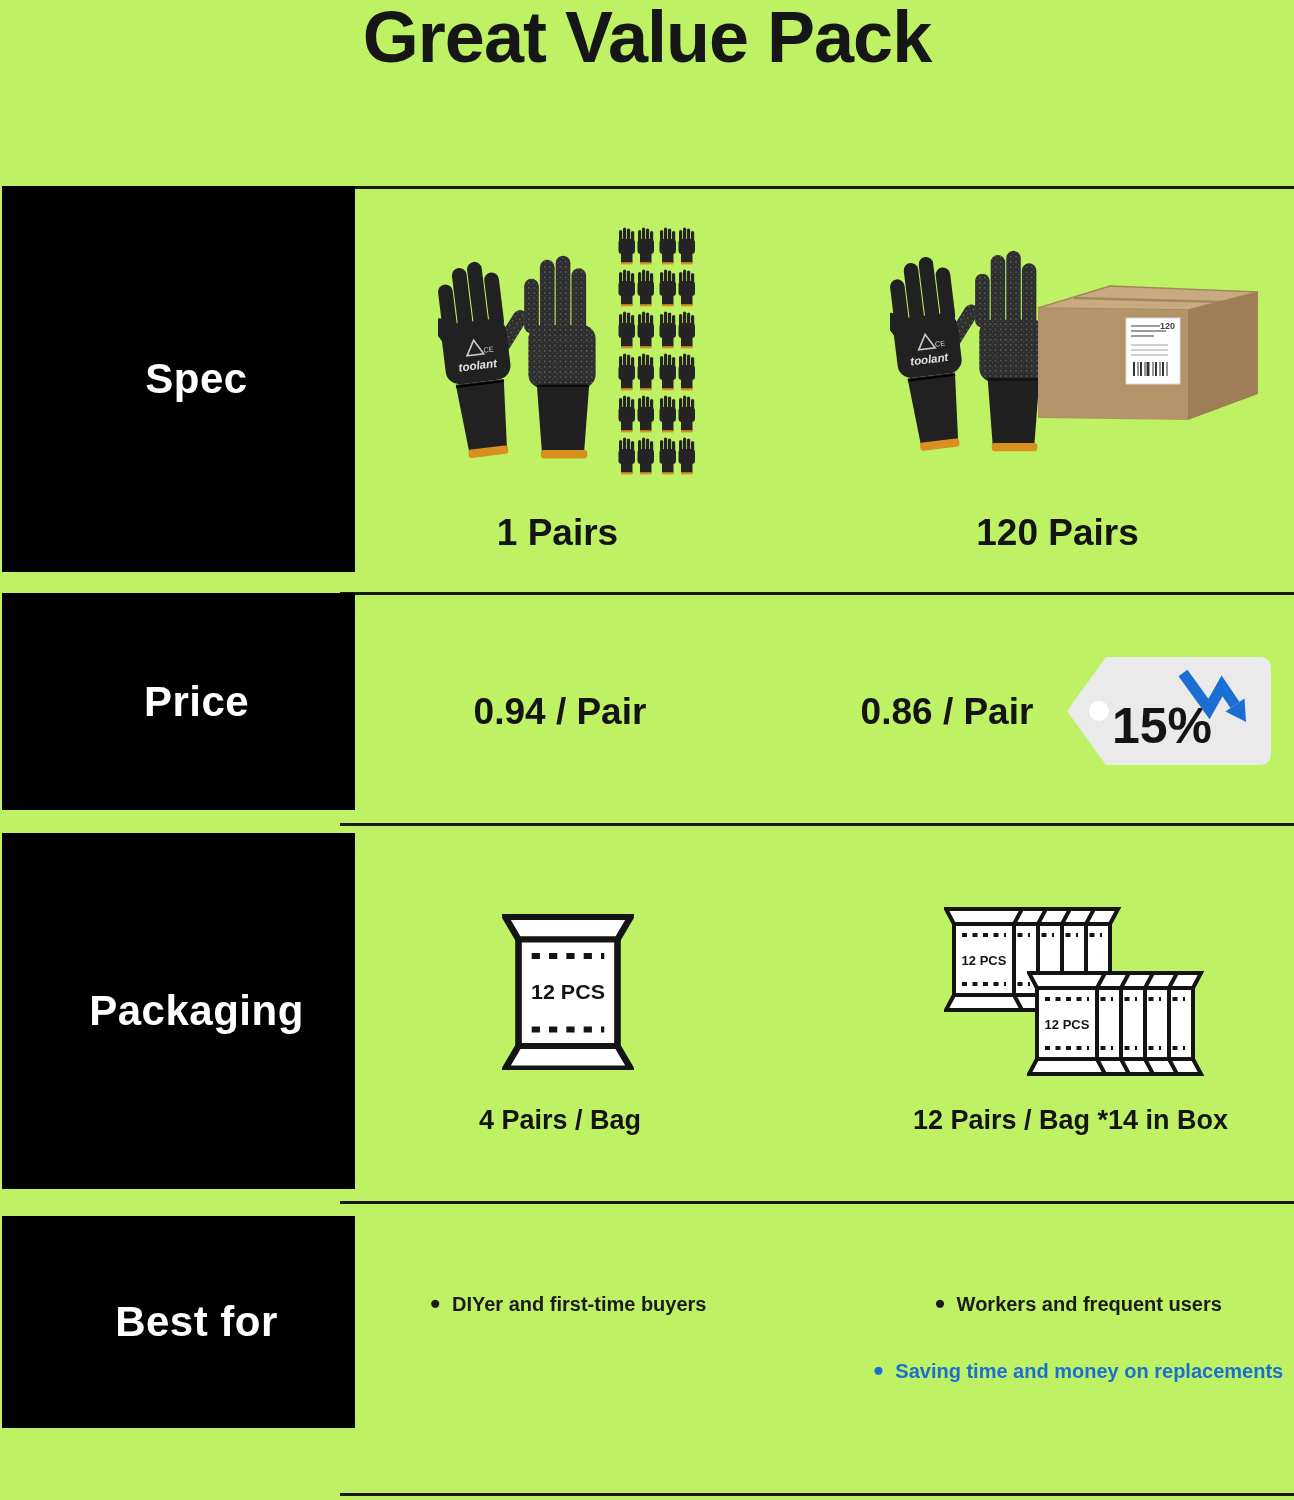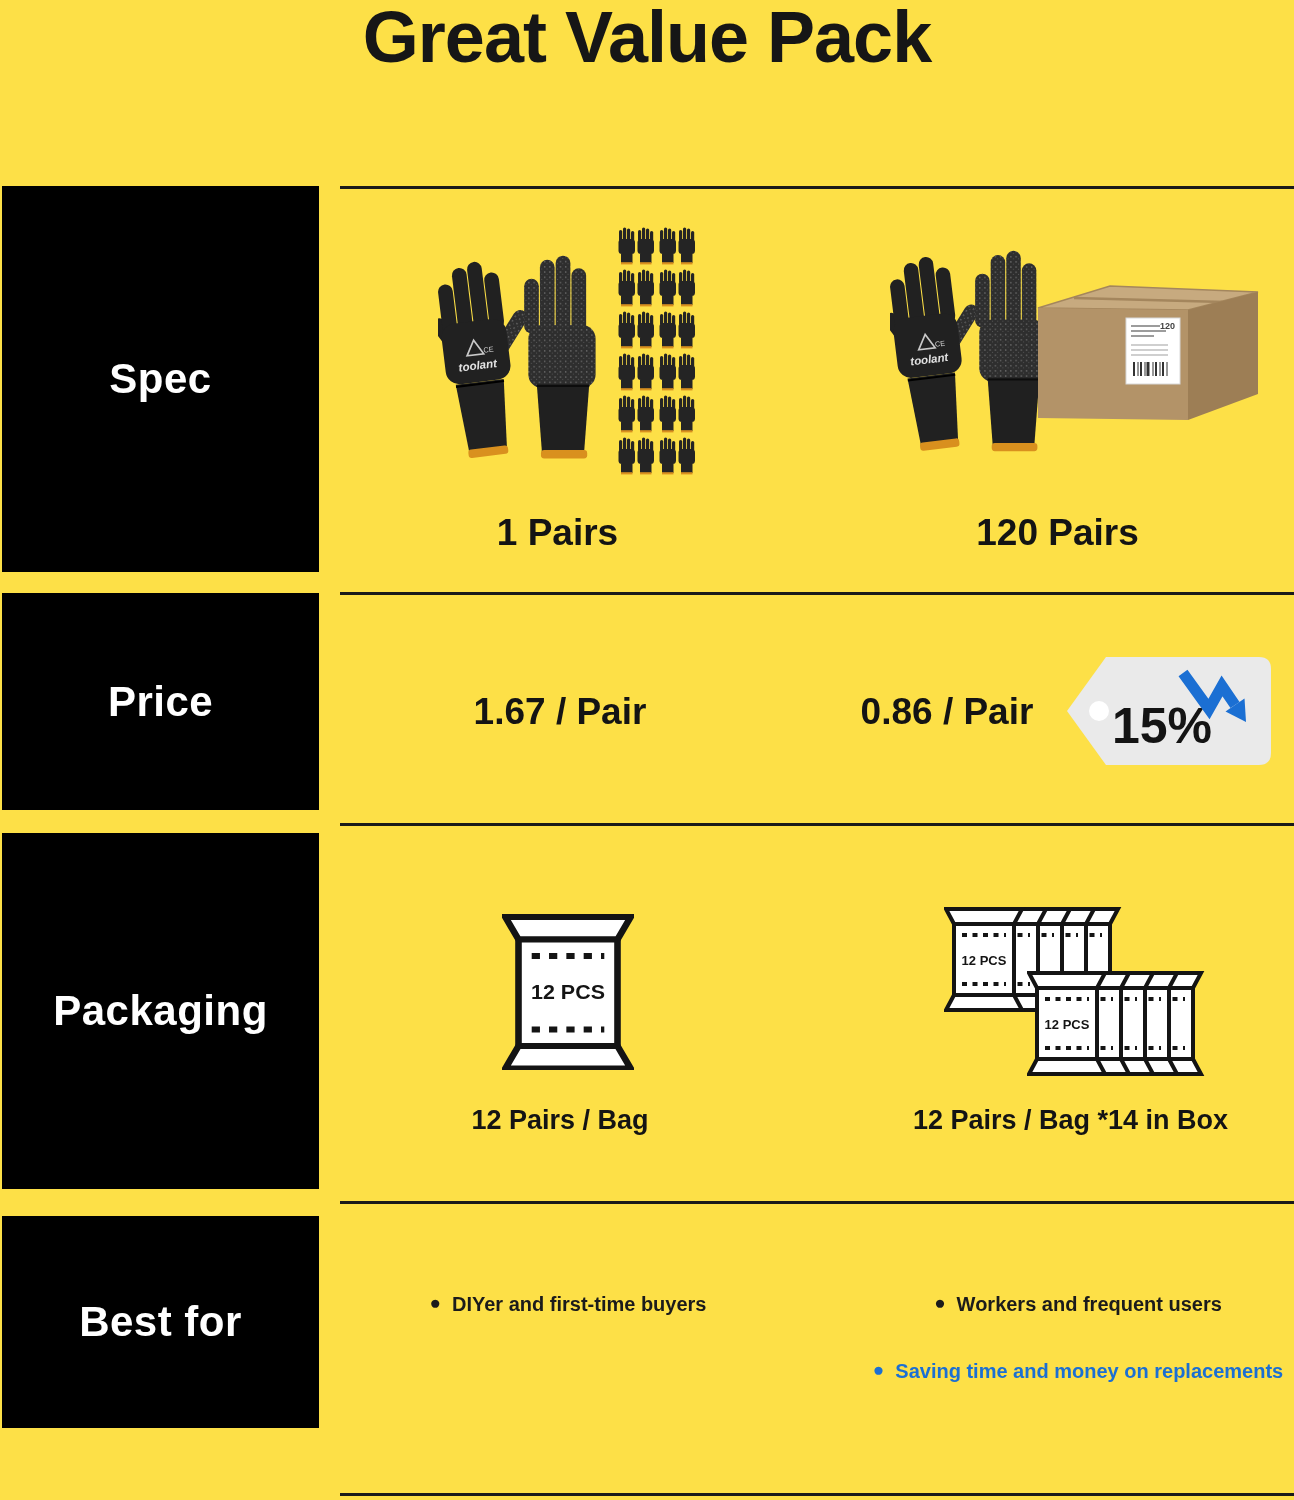--- a/index.html
+++ b/index.html
@@ -1,29 +1,29 @@
 <!DOCTYPE html>
 <html style="--accent: #1b6fd3;"><head>
 <meta charset="utf-8">
 <style>
   html,body{margin:0;padding:0;background:#ffffff;}
   .canvas{
-    position:relative;width:1294px;height:1500px;background:#fde047;overflow:hidden;
+    position:relative;width:1294px;height:1500px;background:#bef264;overflow:hidden;
     font-family:"Liberation Sans",sans-serif;color:#111;
   }
   .abs{position:absolute;}
   .page-title{
     position:absolute;left:0;top:-4px;width:1294px;text-align:center;
     font-size:72px;font-weight:800;letter-spacing:-1px;color:#161616;margin:0;
   }
   .sep{position:absolute;left:340px;width:954px;height:3px;background:#1a1a1a;}
   .rowlabel{
     position:absolute;left:2px;width:317px;background:#000;color:#fff;
     display:flex;align-items:center;justify-content:center;
-    font-weight:800;font-size:42px;letter-spacing:.5px;
+    font-weight:800;font-size:42px;letter-spacing:.5px;padding-left:36px;
   }
   .cap{position:absolute;text-align:center;font-weight:800;color:#141414;}
   .cap-big{font-size:37px;line-height:42px;}
   .cap-mid{font-size:27px;line-height:34px;}
   .price-text{position:absolute;text-align:center;font-weight:800;font-size:37px;line-height:42px;color:#141414;}
   .glove-grid{
     position:absolute;left:616px;top:226px;width:86px;height:252px;
     display:grid;grid-template-columns:repeat(2,41px);grid-template-rows:repeat(6,42px);
   }
   .blist{position:absolute;display:flex;flex-direction:column;gap:36px;}
@@ -188,39 +188,39 @@
         <path d="M128,114 V128" stroke-width="2"></path>
           <path d="M132,114 V128" stroke-width="1"></path>
         <path d="M135,114 V128" stroke-width="2"></path>
           <path d="M139,114 V128" stroke-width="1"></path>
       </g>
     </g>
   </svg>
 
   <div class="cap cap-big" style="left:845px;top:512px;width:425px">120 Pairs</div>
 
-  <div class="price-text" style="left:345px;top:691px;width:430px">1.67 / Pair</div>
+  <div class="price-text" style="left:345px;top:691px;width:430px">0.94 / Pair</div>
   <div class="price-text" style="left:732px;top:691px;width:430px">0.86 / Pair</div>
 
   <svg class="abs" style="left:1062px;top:653px" width="213" height="116" viewBox="0 0 213 116">
     <path d="M44,4 H197 Q209,4 209,16 V100 Q209,112 197,112 H44 L5,58 Z" fill="#eaeaea"></path>
     <circle cx="37" cy="58" r="10" fill="#ffffff"></circle>
     <text x="100" y="90" text-anchor="middle" font-size="50" font-weight="bold" fill="#141414">15%</text>
     <g>
       <path d="M121,20 L147,56 L160,33 L173,52" stroke="var(--accent,#1d6fd6)" stroke-width="11" fill="none" stroke-linejoin="miter"></path>
       <polygon points="184,69 182.5,45.5 163.5,58.5" fill="var(--accent,#1d6fd6)"></polygon>
     </g>
   </svg>
 
   <svg class="abs" style="left:502px;top:914px" width="132" height="156" viewBox="0 0 80 104" preserveAspectRatio="none">
     <use href="#bagshape"></use>
     <text x="40" y="57" text-anchor="middle" font-size="13" font-weight="bold" fill="#141414">12 PCS</text>
   </svg>
 
-  <div class="cap cap-mid" style="left:345px;top:1103px;width:430px">12 Pairs / Bag</div>
+  <div class="cap cap-mid" style="left:345px;top:1103px;width:430px">4 Pairs / Bag</div>
 
   <svg class="abs" style="left:944px;top:906px" width="178" height="106" viewBox="0 0 178 106">
     <use href="#bagshape" x="96" y="1"></use>
       <use href="#bagshape" x="72" y="1"></use>
     <use href="#bagshape" x="48" y="1"></use>
       <use href="#bagshape" x="24" y="1"></use>
     <use href="#bagshape" x="0" y="1"></use>
     <text x="40" y="59" text-anchor="middle" font-size="13" font-weight="bold" fill="#141414">12 PCS</text>
   </svg>
 

